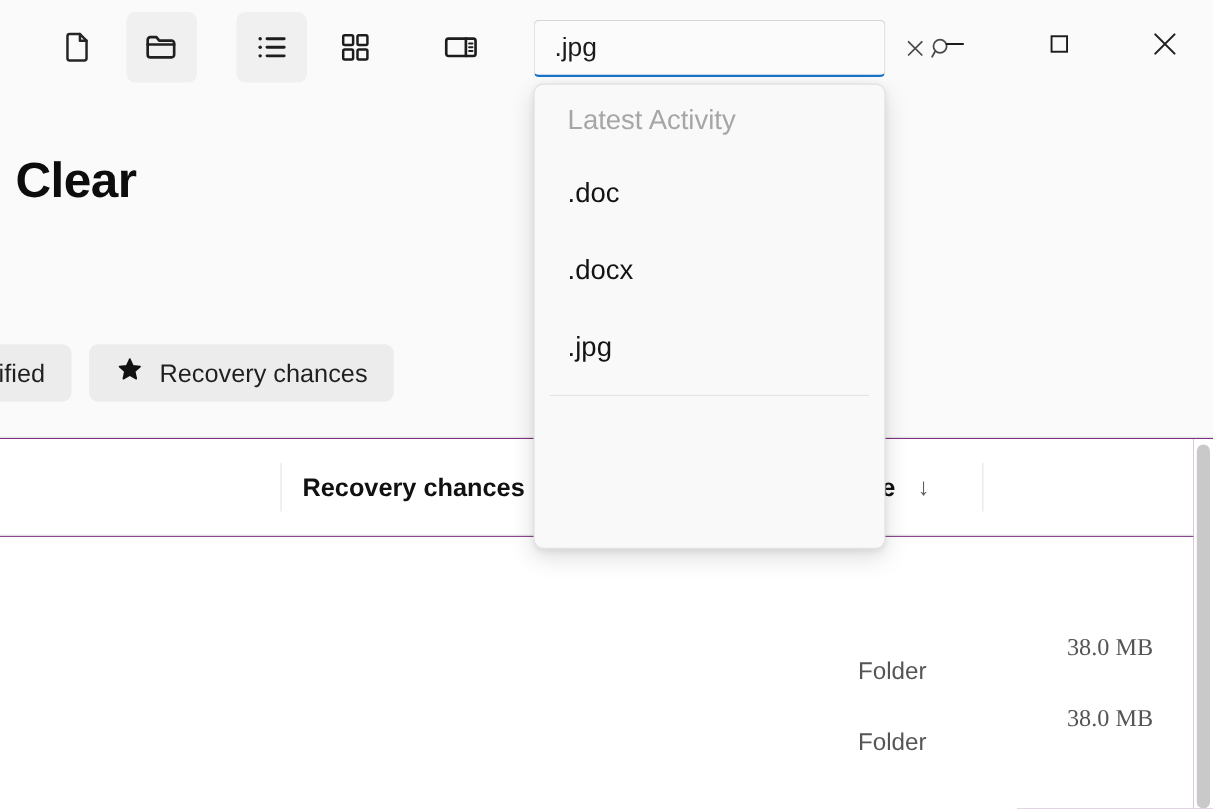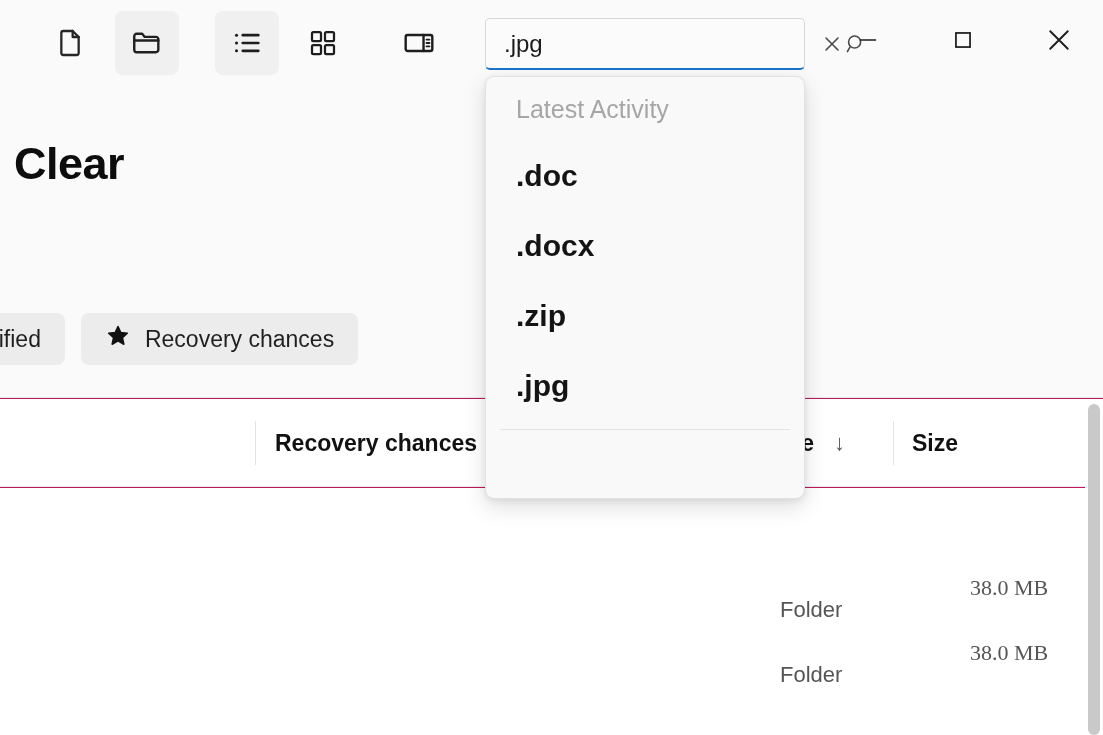--- a/index.html
+++ b/index.html
@@ -10,21 +10,21 @@
     overflow: hidden;
     background: #ffffff;
     font-family: "Liberation Sans", "DejaVu Sans", sans-serif;
     -webkit-font-smoothing: antialiased;
   }
 
   #app {
     position: relative;
     width: 1103px;
     height: 735px;
-    background: #be185d;
+    background: #701a75;
   }
 
   
   .header-panel {
     position: absolute;
     left: 0; top: 0;
     width: 1103px;
     height: 398px;
     background: #fafafa;
     border-bottom: 1px solid #e8e8e8;
@@ -260,25 +260,24 @@
     padding: 0 0 0 30px;
     font-size: 25px;
     color: #a6a6a6;
     white-space: nowrap;
   }
   .dd-item {
     height: 70px;
     display: flex;
     align-items: center;
     padding: 0 0 0 30px;
-    font-size: 30px;
+    font-size: 25px;
     color: #141414;
     cursor: pointer;
     white-space: nowrap;
-    font-weight: bold;
   }
   .dd-sep {
     height: 1px;
     background: #e4e4e4;
     margin: 8px 14px 8px 14px;
   }
 </style>
 </head>
 <body>
 
@@ -396,41 +395,37 @@
   <div class="table-header">
     <div class="th-divider" id="div-1"></div>
     <div class="th" id="th-recovery">
       <span>Recovery chances</span>
     </div>
     <div class="th" id="th-type">
       <span>Type</span>
       <span class="sort-arrow">↓</span>
     </div>
     <div class="th-divider" id="div-2"></div>
-    <div class="th" id="th-size">
-      <span>Size</span>
-    </div>
   </div>
 
   <div class="table-body">
     <div class="row" style="top:67px;">
       <span class="cell-type">Folder</span>
       <span class="cell-size">38.0 MB</span>
     </div>
     <div class="row" style="top:132px;">
       <span class="cell-type">Folder</span>
       <span class="cell-size">38.0 MB</span>
     </div>
   </div>
 
   <div class="scrollbar-track"></div>
   <div class="scrollbar-thumb"></div>
 
   <div class="dropdown">
     <div class="dd-header">Latest Activity</div>
     <div class="dd-item">.doc</div>
     <div class="dd-item">.docx</div>
-    <div class="dd-item">.zip</div>
     <div class="dd-item">.jpg</div>
     <div class="dd-sep"></div>
   </div>
 
 </div>
 
 </body></html>

